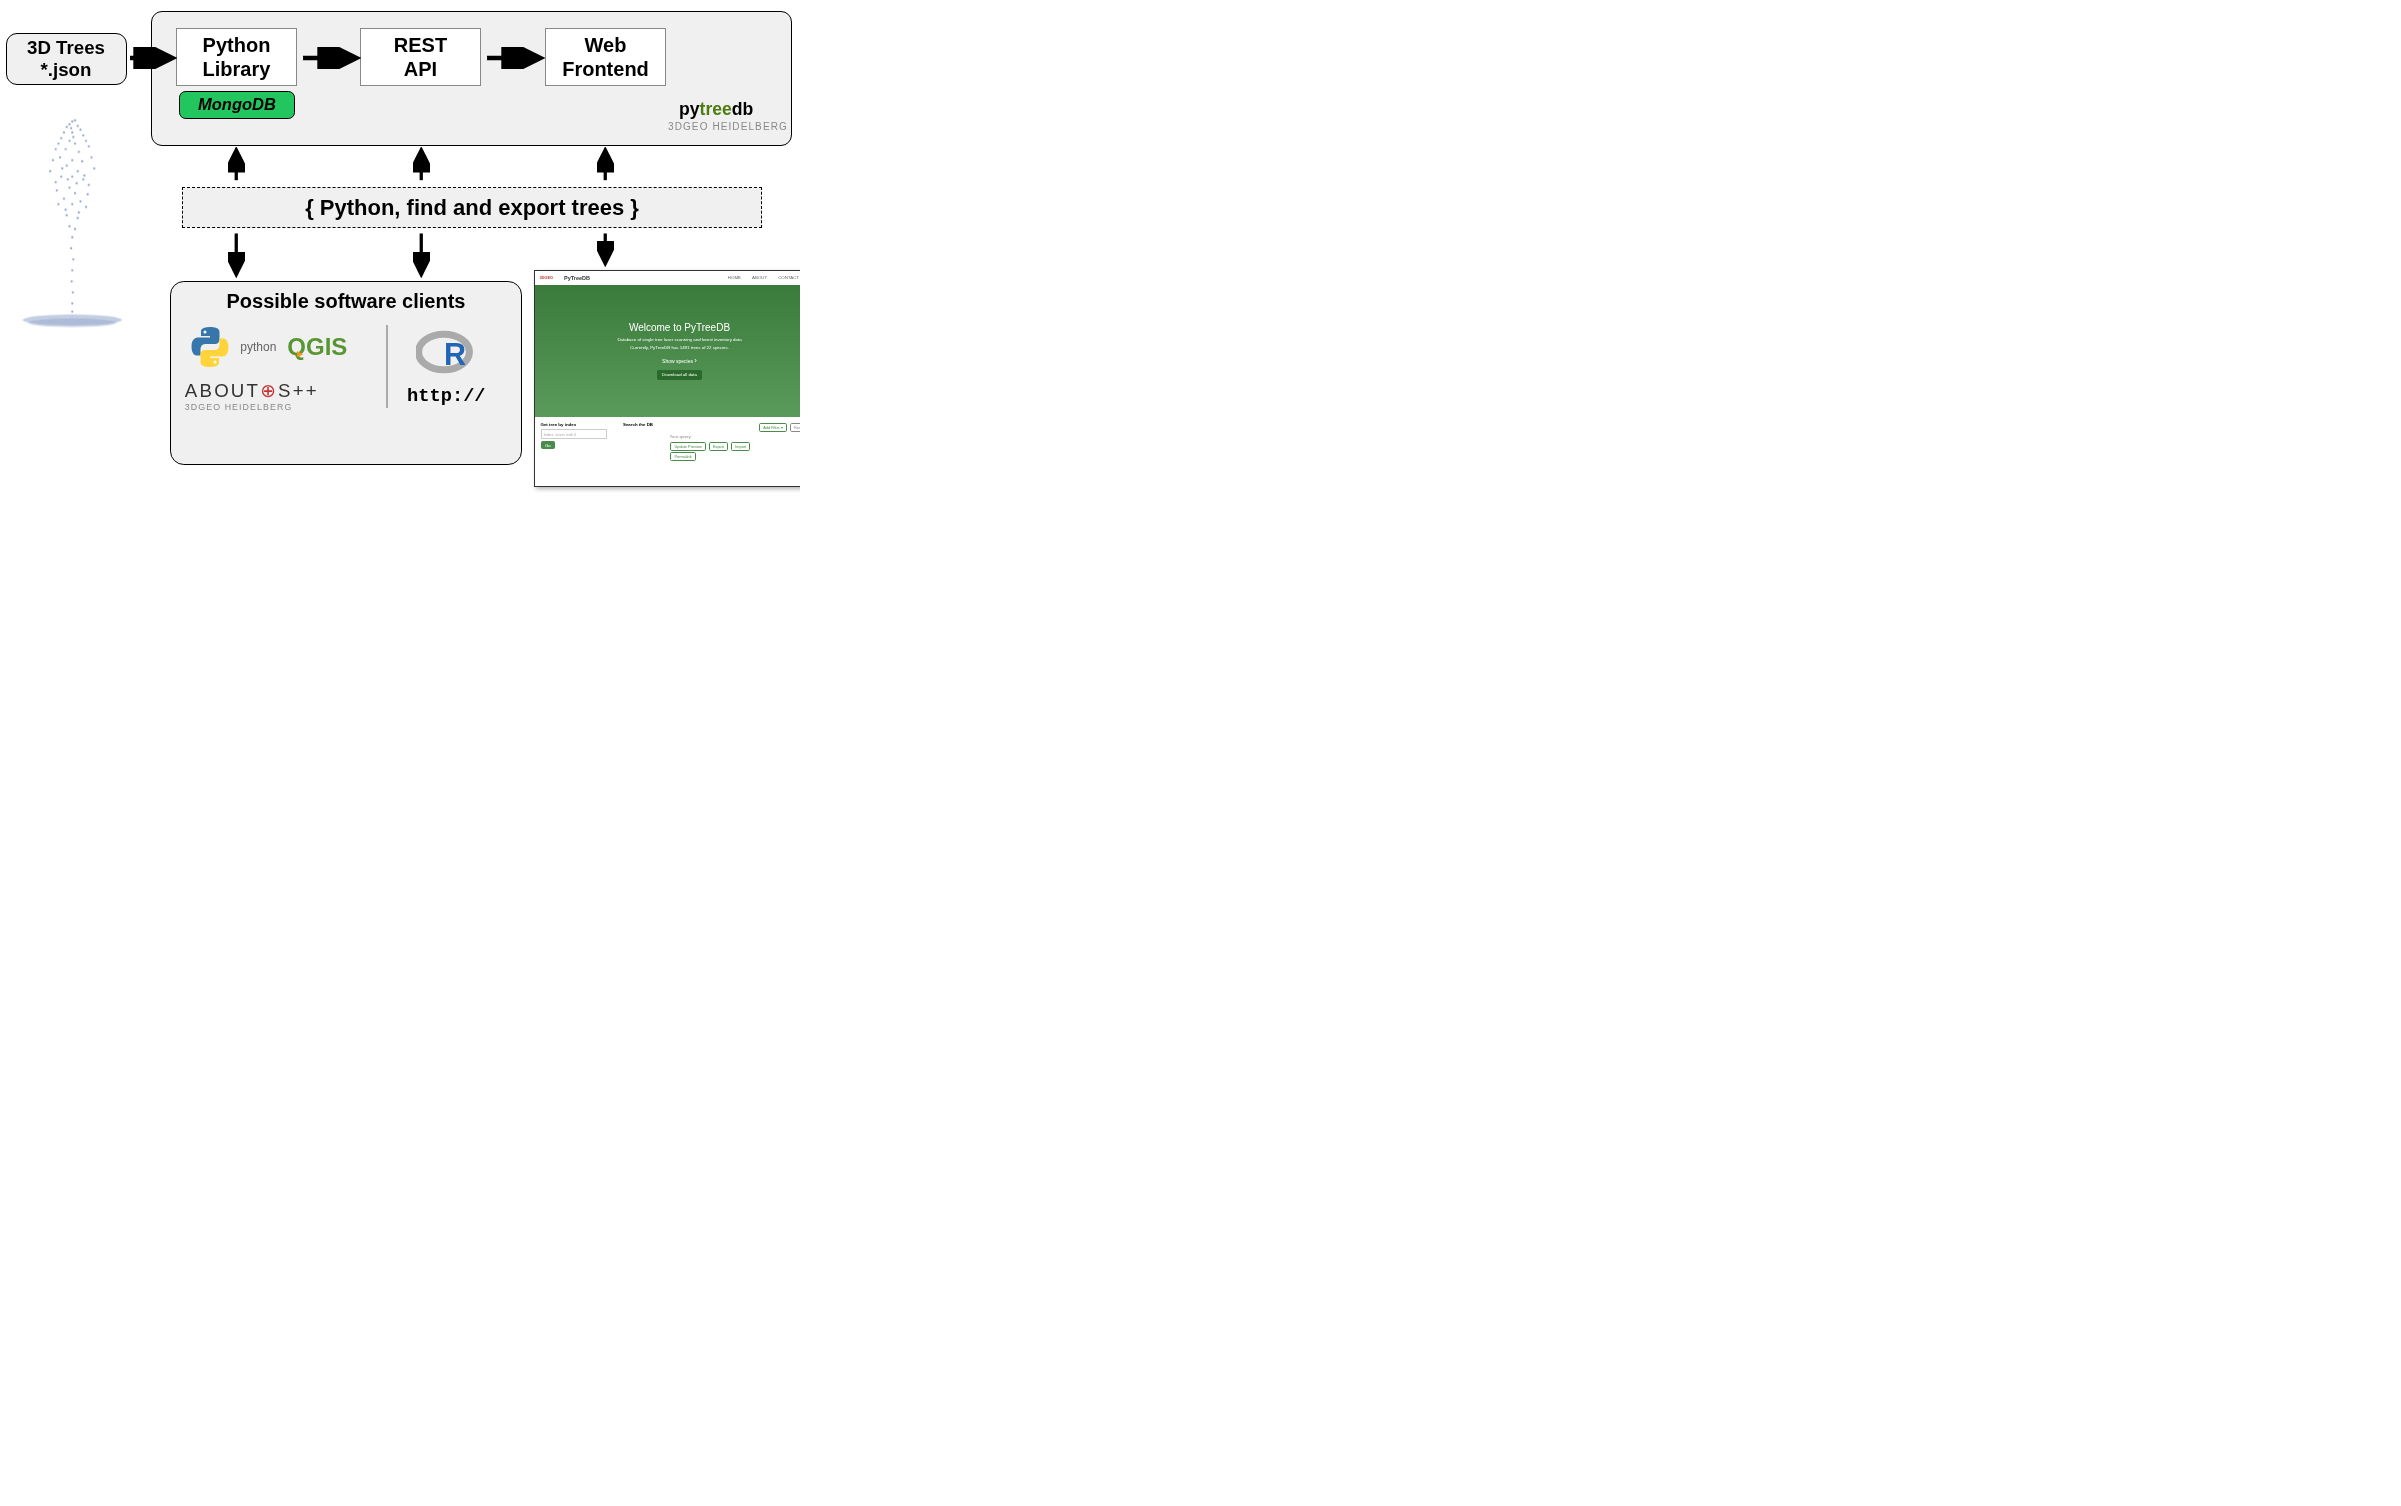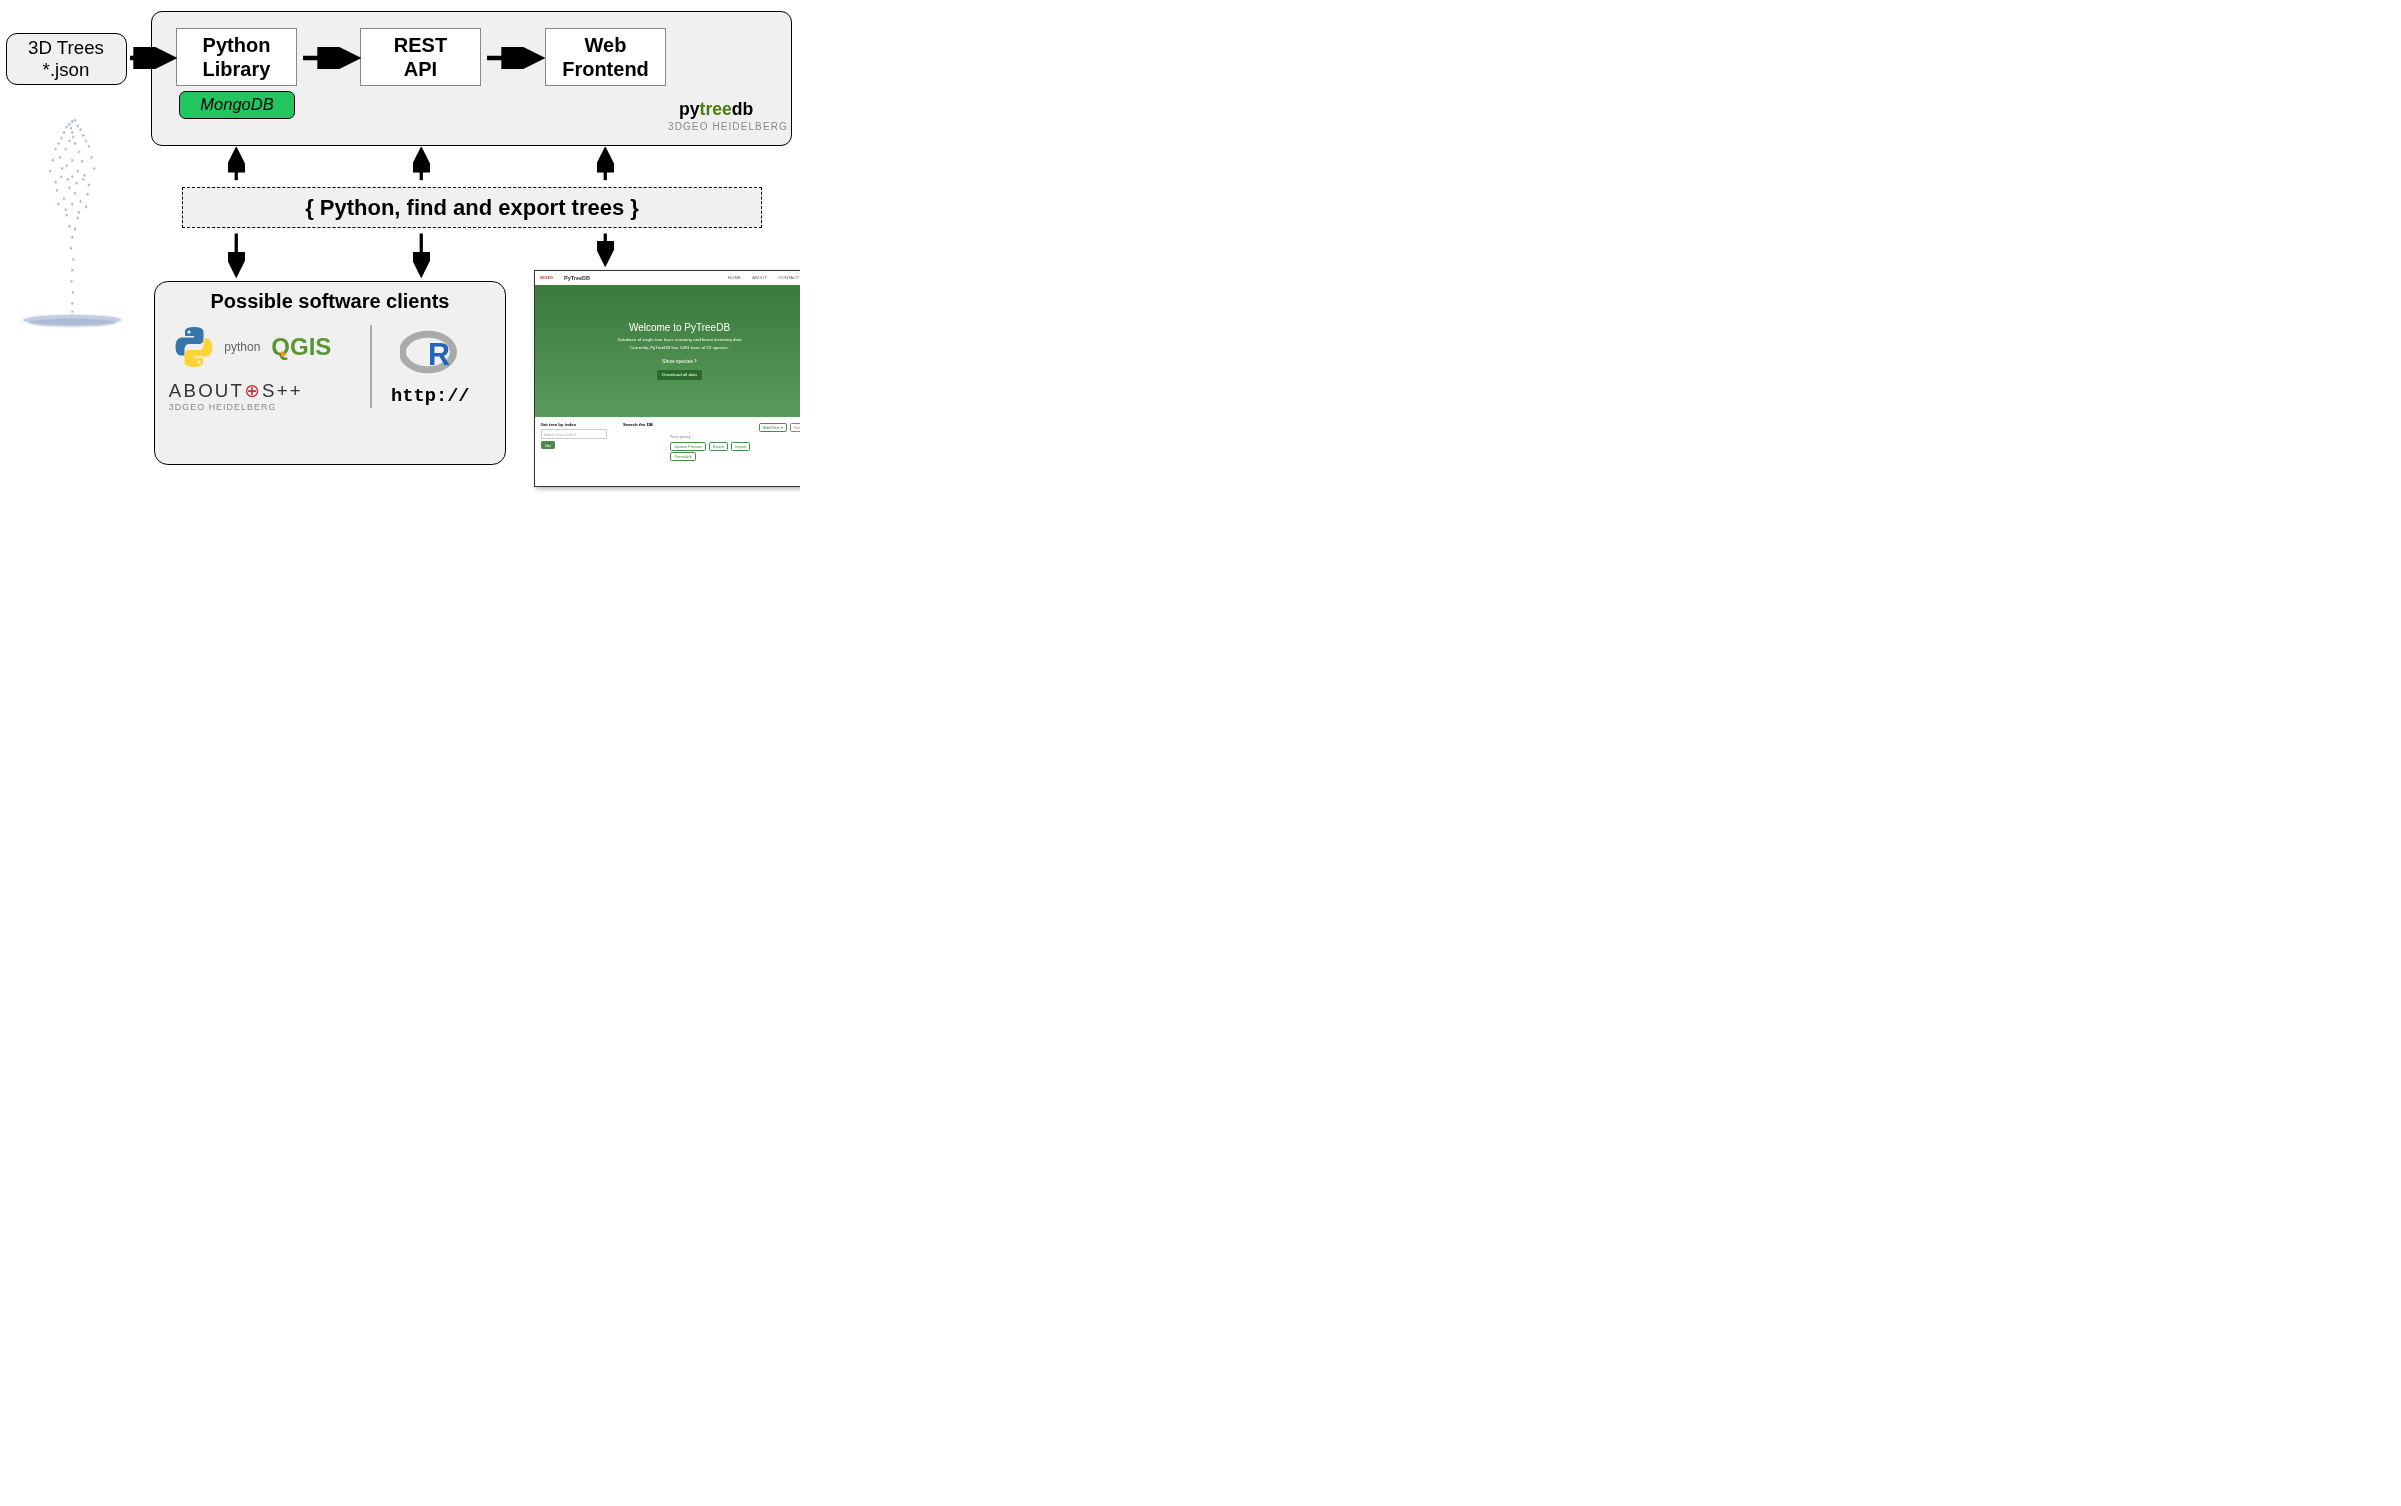--- a/index.html
+++ b/index.html
@@ -13,21 +13,21 @@
   }
   
   .box {
     position: absolute;
     border: 1.7px solid #000;
     border-radius: 11px;
     background: #f0f0f0;
     display: flex;
     justify-content: center;
     align-items: center;
-    font-weight: normal;
+    font-weight: bold;
     text-align: center;
   }
   
   .white-box {
     position: absolute;
     border: 1.7px solid #888;
     background: #fff;
     display: flex;
     justify-content: center;
     align-items: center;
@@ -261,21 +261,21 @@
 <div class="white-box" style="left:545px; top:27.5px; width:121px; height:58px; white-space:pre-line;">Web
 Frontend</div>
 
 <div class="brand" style="left:679px; top:99px;">
   <span style="color:#000;">py</span><span style="color:#4d7c0f;">tree</span><span style="color:#000;">db</span>
 </div>
 <div class="brand-sub" style="left:668px; top:121px;">3DGEO HEIDELBERG</div>
 
 <div class="dashed-box" style="left:182px; top:187px; width:580px; height:41px;">{ Python, find and export trees }</div>
 
-<div class="clients-box" style="left:154px; top:281px; width:352px; height:184px;">
+<div class="clients-box" style="left:170px; top:281px; width:352px; height:184px;">
   <div class="clients-title">Possible software clients</div>
   <div class="logos">
     <div class="logo-col" style="width:182px;">
       <div style="display:flex; align-items:center; gap:5.5px;">
 
         <svg width="50" height="50" viewBox="0 0 100 100">
           <path fill="#3776ab" d="M50 10c-20 0-18 9-18 9v9h18v3H25s-12 0-12 18 10 18 10 18h8V54s0-10 10-10h18s10 1 10-10V20s2-10-19-10z"></path>
           <circle cx="40" cy="20" r="3" fill="#fff"></circle>
           <path fill="#ffd43b" d="M50 90c20 0 18-9 18-9v-9H50v-3h25s12 0 12-18-10-18-10-18h-8v13s0 10-10 10H41s-10-1-10 10v14s-2 10 19 10z"></path>
           <circle cx="60" cy="80" r="3" fill="#fff"></circle>

